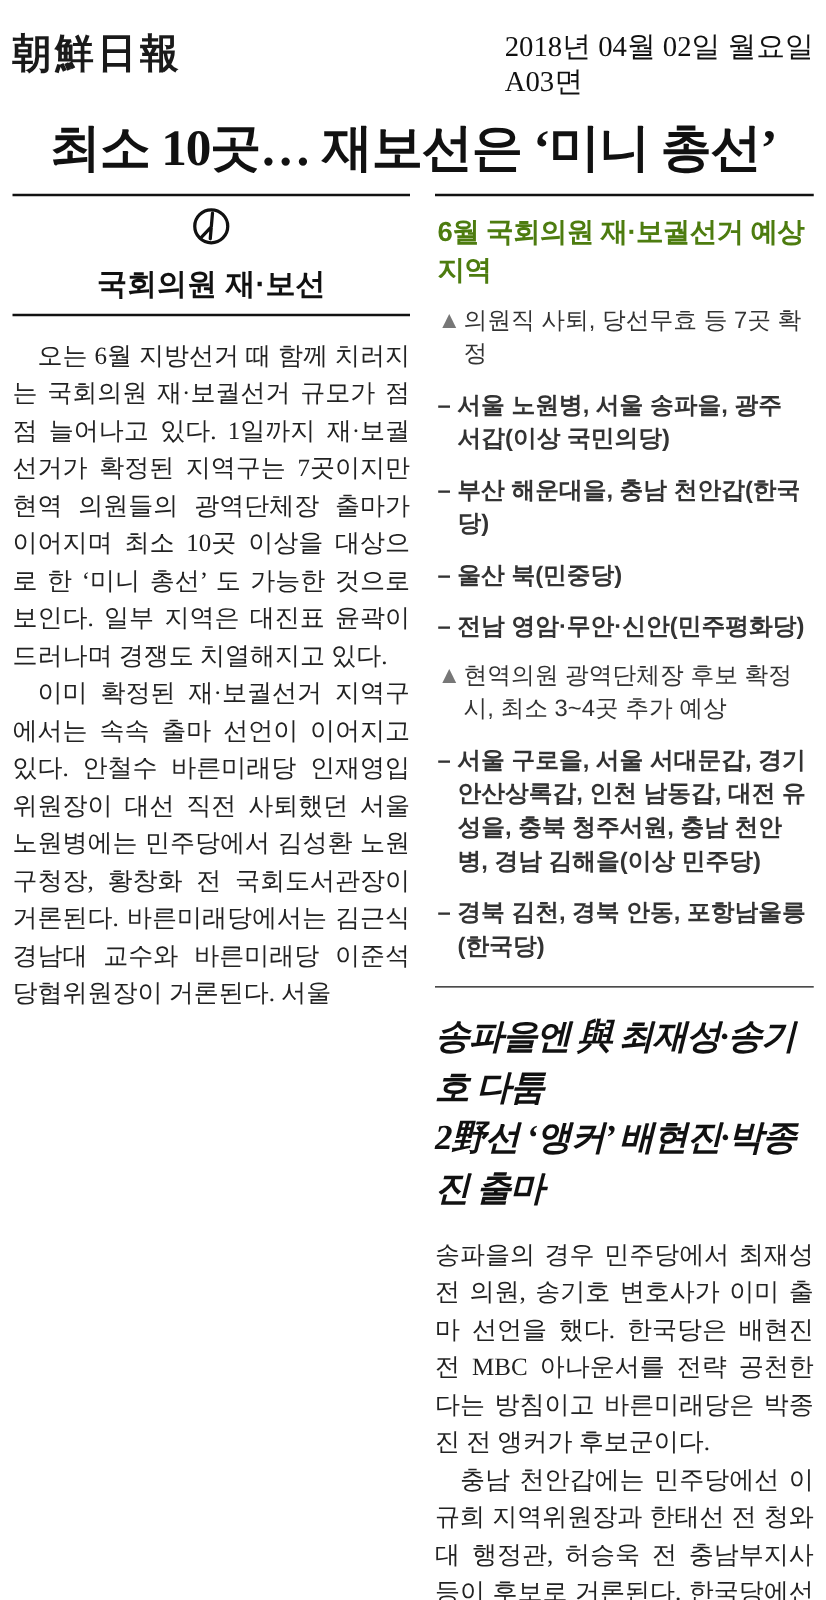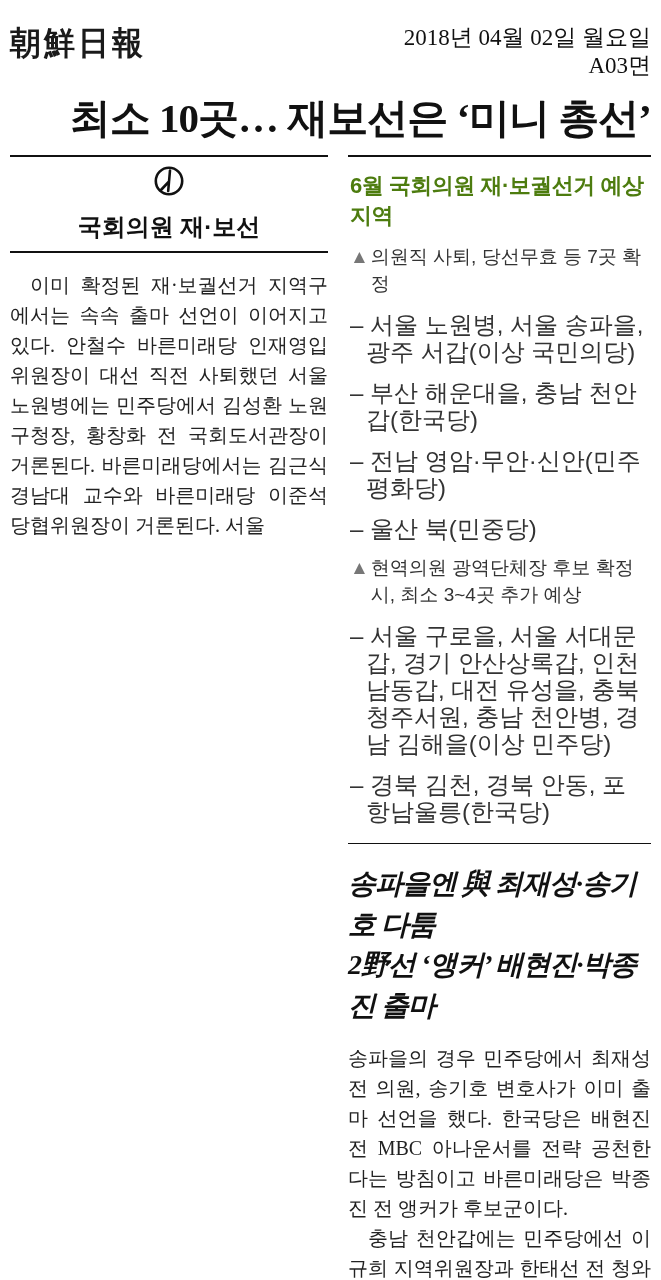--- a/index.html
+++ b/index.html
@@ -8,25 +8,25 @@
     box-sizing:border-box;padding:24px 10px 0 10px;overflow:hidden;
     font-family:"Liberation Serif","DejaVu Serif",serif;color:#1a1a1a;
   }
   
   .masthead{display:flex;justify-content:space-between;align-items:flex-start;}
   .logo{
     font-family:"Liberation Serif","DejaVu Serif",serif;
     font-size:31px;font-weight:bold;letter-spacing:3px;line-height:1.2;
     transform:scaleY(1.05);
   }
-  .dateblock{text-align:right;font-size:23px;line-height:1.22;color:#111;}
+  .dateblock{text-align:left;font-size:23px;line-height:1.22;color:#111;}
   .dateblock .pageno{display:block;}
   
   .headline{
-    text-align:right;font-size:41px;font-weight:bold;letter-spacing:-1px;
+    text-align:center;font-size:41px;font-weight:bold;letter-spacing:-1px;
     margin:16px 0 14px 0;line-height:1.1;color:#111;
   }
   
   .cols{display:flex;gap:20px;}
   .col-left{flex:0 0 318px;}
   .col-right{flex:1 1 auto;min-width:0;}
   
   .kicker{
     border-top:2px solid #111;border-bottom:2px solid #111;
     padding:8px 4px;display:flex;align-items:center;gap:14px;
@@ -47,22 +47,22 @@
     border-top:2px solid #111;border-bottom:1.5px solid #111;
     padding:12px 2px 18px 2px;
     font-family:"Liberation Sans","DejaVu Sans",sans-serif;
   }
   .infobox-title{font-size:22px;font-weight:bold;color:#4d7c0f;margin:2px 0 6px 0;letter-spacing:-0.5px;}
   .box-section{margin-top:12px;}
   .box-heading{display:flex;font-size:19px;line-height:27px;color:#333;}
   .box-heading .tri{color:#777;flex:0 0 auto;margin-right:2px;}
   .box-items{margin-top:5px;}
   .box-item{
-    font-size:24px;line-height:27px;color:#333;
-    padding-left:16px;text-indent:-16px;margin-top:14px;word-break:break-all;
+    font-size:19px;line-height:27px;color:#333;
+    padding-left:16px;text-indent:-16px;margin-top:14px;word-break:break-all;font-weight:bold;
   }
   
   .subhead{
     font-size:28px;font-weight:bold;line-height:1.45;letter-spacing:-1px;
     margin:20px 0 16px 0;color:#111;
   }
   .subhead span{display:block;font-style:italic;}
 </style>
 </head>
 <body>
@@ -84,39 +84,40 @@
     <div class="col-left">
       <div class="kicker">
         <svg class="kicker-icon" viewBox="0 0 32 32" aria-hidden="true">
           <circle cx="16" cy="16" r="13.2" fill="none" stroke="#111" stroke-width="2.6"></circle>
           <path d="M17 5.5 L15.2 26 M16 16.5 L7.5 25.5" fill="none" stroke="#111" stroke-width="2.6" stroke-linecap="round"></path>
         </svg>
         <span class="kicker-label">국회의원 재·보선</span>
       </div>
 
       <div class="leftbody">
+        <p class="body-p">오는 6월 지방선거 때 함께 치러지는 국회의원 재·보궐선거 규모가 점점 늘어나고 있다. 1일까지 재·보궐선거가 확정된 지역구는 7곳이지만 현역 의원들의 광역단체장 출마가 이어지며 최소 10곳 이상을 대상으로 한 ‘미니 총선’ 도 가능한 것으로 보인다. 일부 지역은 대진표 윤곽이 드러나며 경쟁도 치열해지고 있다.</p>
         <p class="body-p">이미 확정된 재·보궐선거 지역구에서는 속속 출마 선언이 이어지고 있다. 안철수 바른미래당 인재영입위원장이 대선 직전 사퇴했던 서울 노원병에는 민주당에서 김성환 노원구청장, 황창화 전 국회도서관장이 거론된다. 바른미래당에서는 김근식 경남대 교수와 바른미래당 이준석 당협위원장이 거론된다. 서울</p>
       </div>
     </div>
 
     <div class="col-right">
 
       <div class="infobox">
         <div class="infobox-title">6월 국회의원 재·보궐선거 예상 지역</div>
 
         <div class="box-section">
           <div class="box-heading">
             <span class="tri">▲</span>
             <span>의원직 사퇴, 당선무효 등 7곳 확정</span>
           </div>
           <div class="box-items">
             <div class="box-item">– 서울 노원병, 서울 송파을, 광주 서갑(이상 국민의당)</div>
             <div class="box-item">– 부산 해운대을, 충남 천안갑(한국당)</div>
+            <div class="box-item">– 울산 북(민중당)</div>
             <div class="box-item">– 전남 영암·무안·신안(민주평화당)</div>
-            <div class="box-item">– 울산 북(민중당)</div>
           </div>
         </div>
 
         <div class="box-section">
           <div class="box-heading">
             <span class="tri">▲</span>
             <span>현역의원 광역단체장 후보 확정 시, 최소 3~4곳 추가 예상</span>
           </div>
           <div class="box-items">
             <div class="box-item">– 서울 구로을, 서울 서대문갑, 경기 안산상록갑, 인천 남동갑, 대전 유성을, 충북 청주서원, 충남 천안병, 경남 김해을(이상 민주당)</div>

